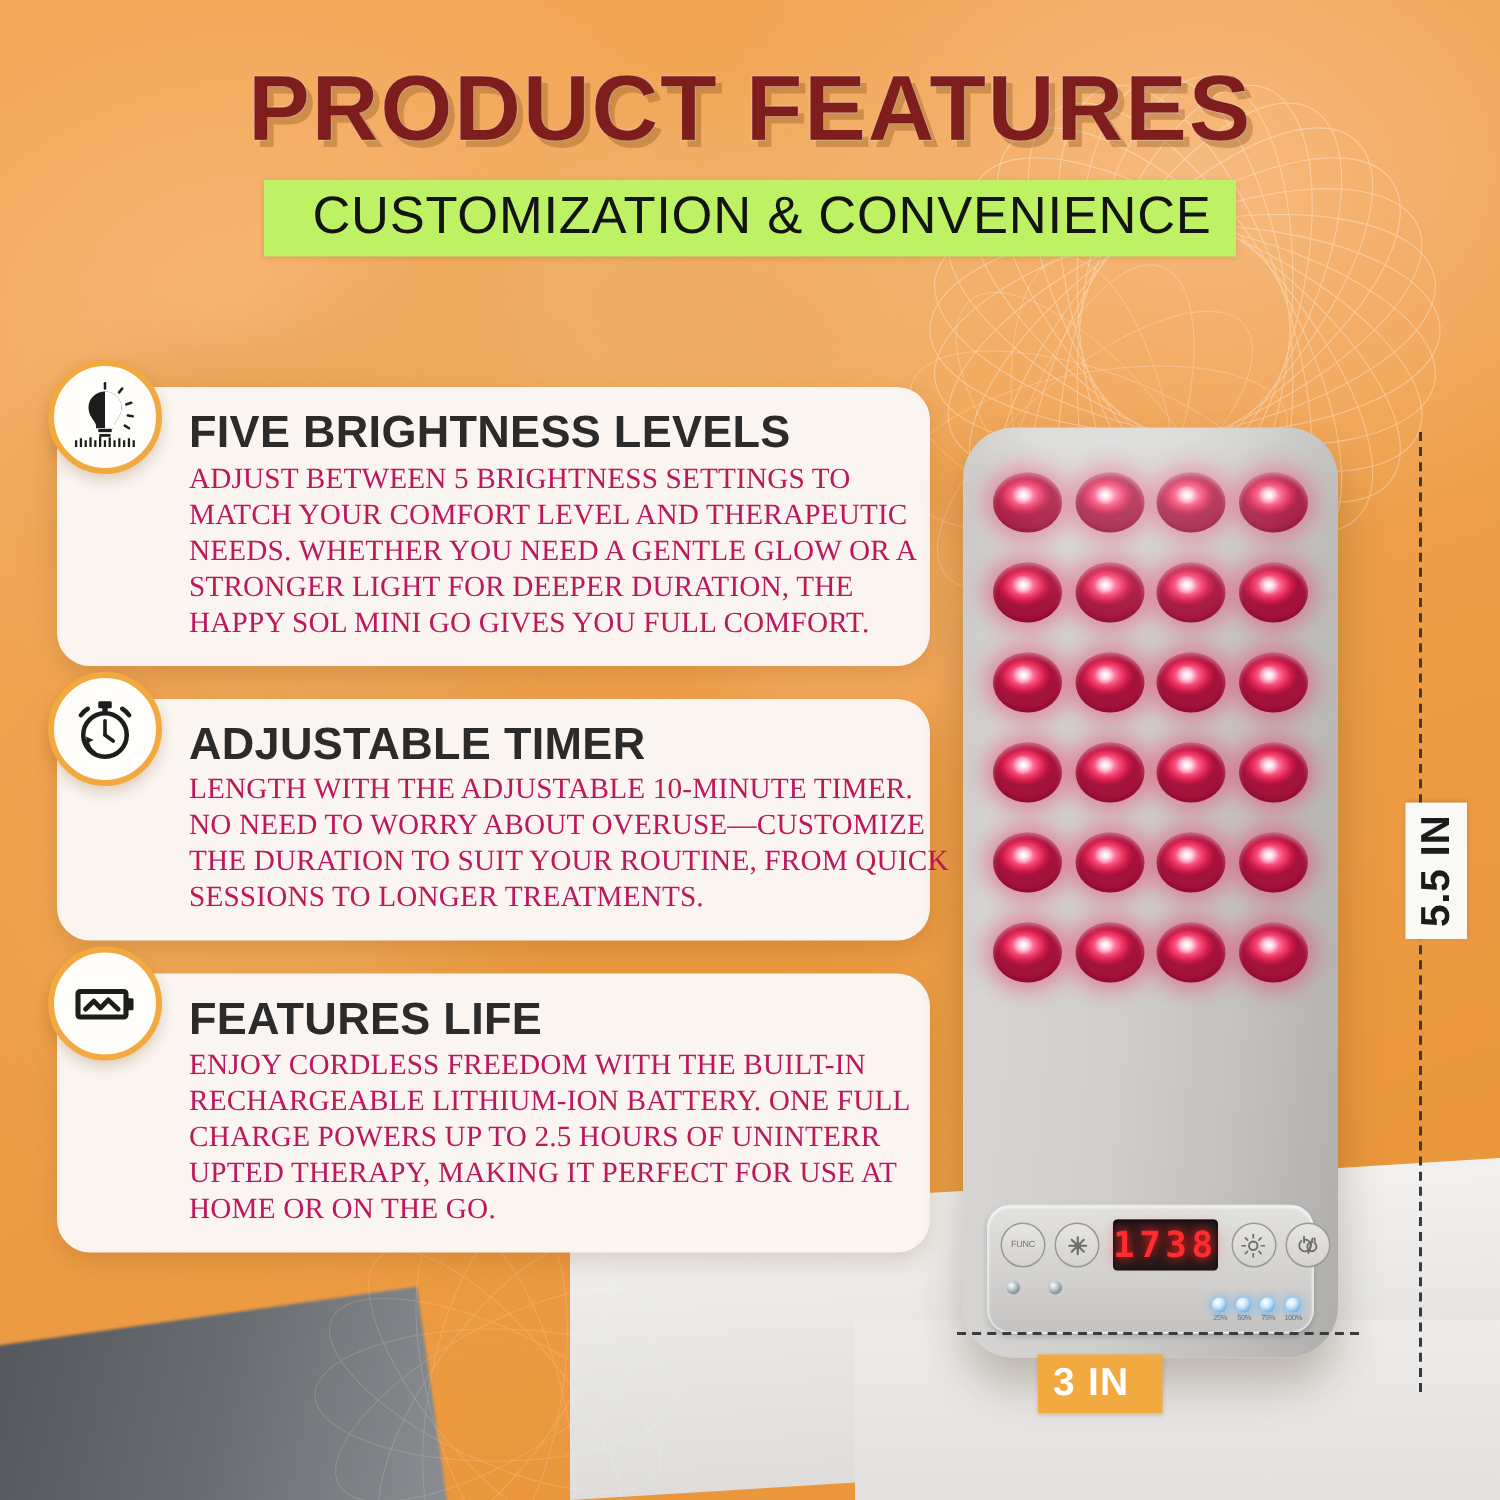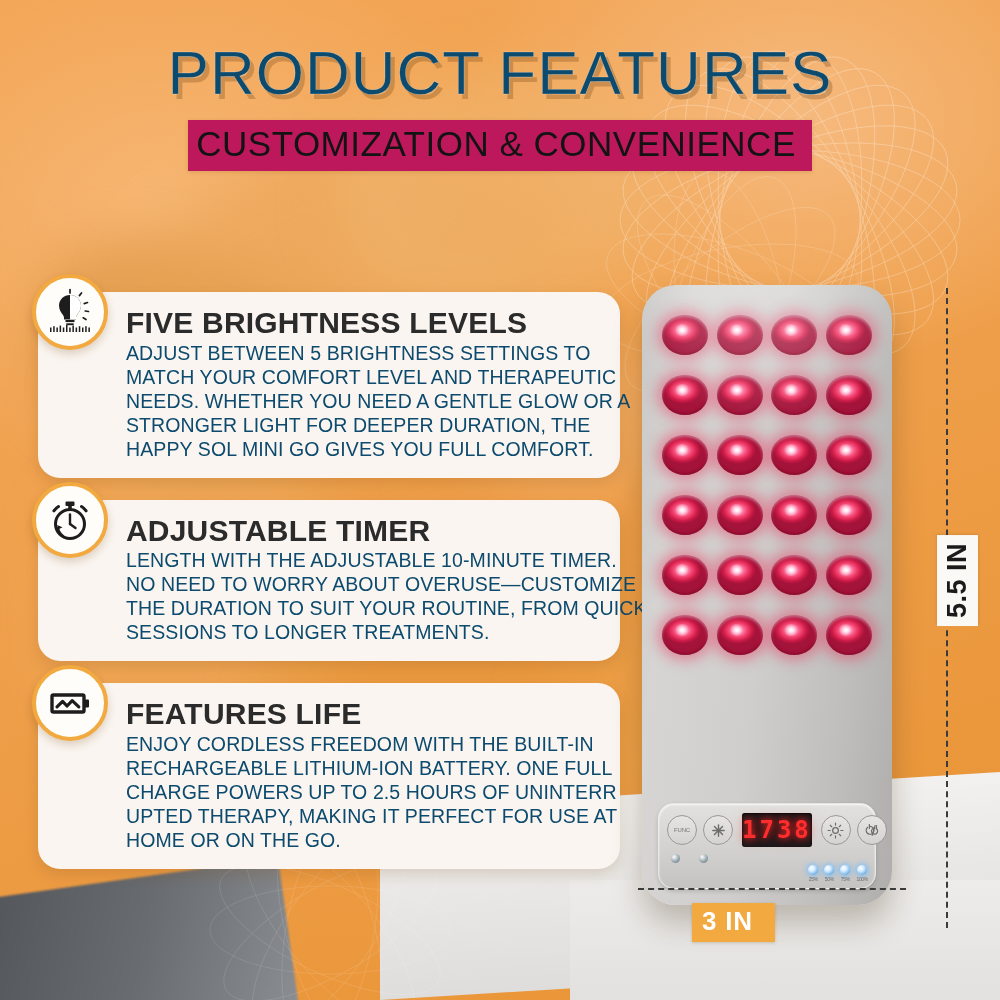--- a/index.html
+++ b/index.html
@@ -47,54 +47,54 @@
   .surface-2 {
     position: absolute; right: 0; bottom: 0; width: 430px; height: 120px;
     background: linear-gradient(180deg, #EDECEA 0%, #E2E1DF 100%);
   }
   .spiro { position: absolute; right: -40px; top: -30px; width: 460px; height: 540px; opacity: .65; }
   .spiro2 { position: absolute; right: 520px; bottom: -40px; width: 300px; height: 220px; opacity: .30; }
 
   
   #header { position: absolute; left: 0; top: 42px; width: 1000px; text-align: center; }
   .headline {
-    font-size: 62px; font-weight: 400; letter-spacing: 1px; line-height: 1;
-    color: #0c4a6e;
+    font-size: 62px; font-weight: 700; letter-spacing: 1px; line-height: 1;
+    color: #7f1d1d;
     font-family: "Liberation Sans", sans-serif;
     text-shadow: 4px 5px 0 rgba(120,70,20,.30);
     -webkit-text-stroke: 0.5px rgba(255,255,255,.4);
     white-space: nowrap;
   }
   .subtitle-wrap { margin-top: 16px; display: flex; justify-content: center; }
   .subtitle {
-    background: #be185d;
+    background: #bef264;
     color: #131313;
     font-size: 35px; font-weight: 400; letter-spacing: .5px;
-    padding: 6px 16px 8px 8px;
+    padding: 6px 16px 8px 32px;
     line-height: 1.05;
     white-space: nowrap;
     box-shadow: 0 1px 4px rgba(110,60,10,.18);
   }
 
   
-  #features { position: absolute; left: 0; top: 258px; width: 620px; margin-top: 34px; }
+  #features { position: absolute; left: 0; top: 258px; width: 620px; }
   .feature { position: relative; margin-bottom: 22px; padding-left: 38px; }
   .card {
     background: #FAF5F0;
     border-radius: 22px;
     padding: 14px 22px 16px 88px;
     min-height: 150px;
     box-shadow: 0 6px 14px rgba(120,70,20,.18);
   }
   .card-title {
     font-size: 30px; font-weight: 700; color: #2B2B2B;
     letter-spacing: .2px; line-height: 1.12; margin-bottom: 2px;
     white-space: nowrap;
   }
-  .card-body { font-size: 19.5px; line-height: 1.23; color: #0c4a6e; letter-spacing: .1px; }
+  .card-body { font-size: 19.5px; line-height: 1.23; color: #be185d; letter-spacing: .1px; font-family: Liberation Serif, serif; }
   .card-body div { white-space: nowrap; }
   .badge {
     position: absolute; left: 32px; top: -18px;
     width: 76px; height: 76px; border-radius: 50%;
     background: #FFFDFA;
     border: 4px solid #F2A93F;
     display: flex; align-items: center; justify-content: center;
     box-shadow: 0 4px 9px rgba(120,70,20,.22);
     z-index: 3;
   }

